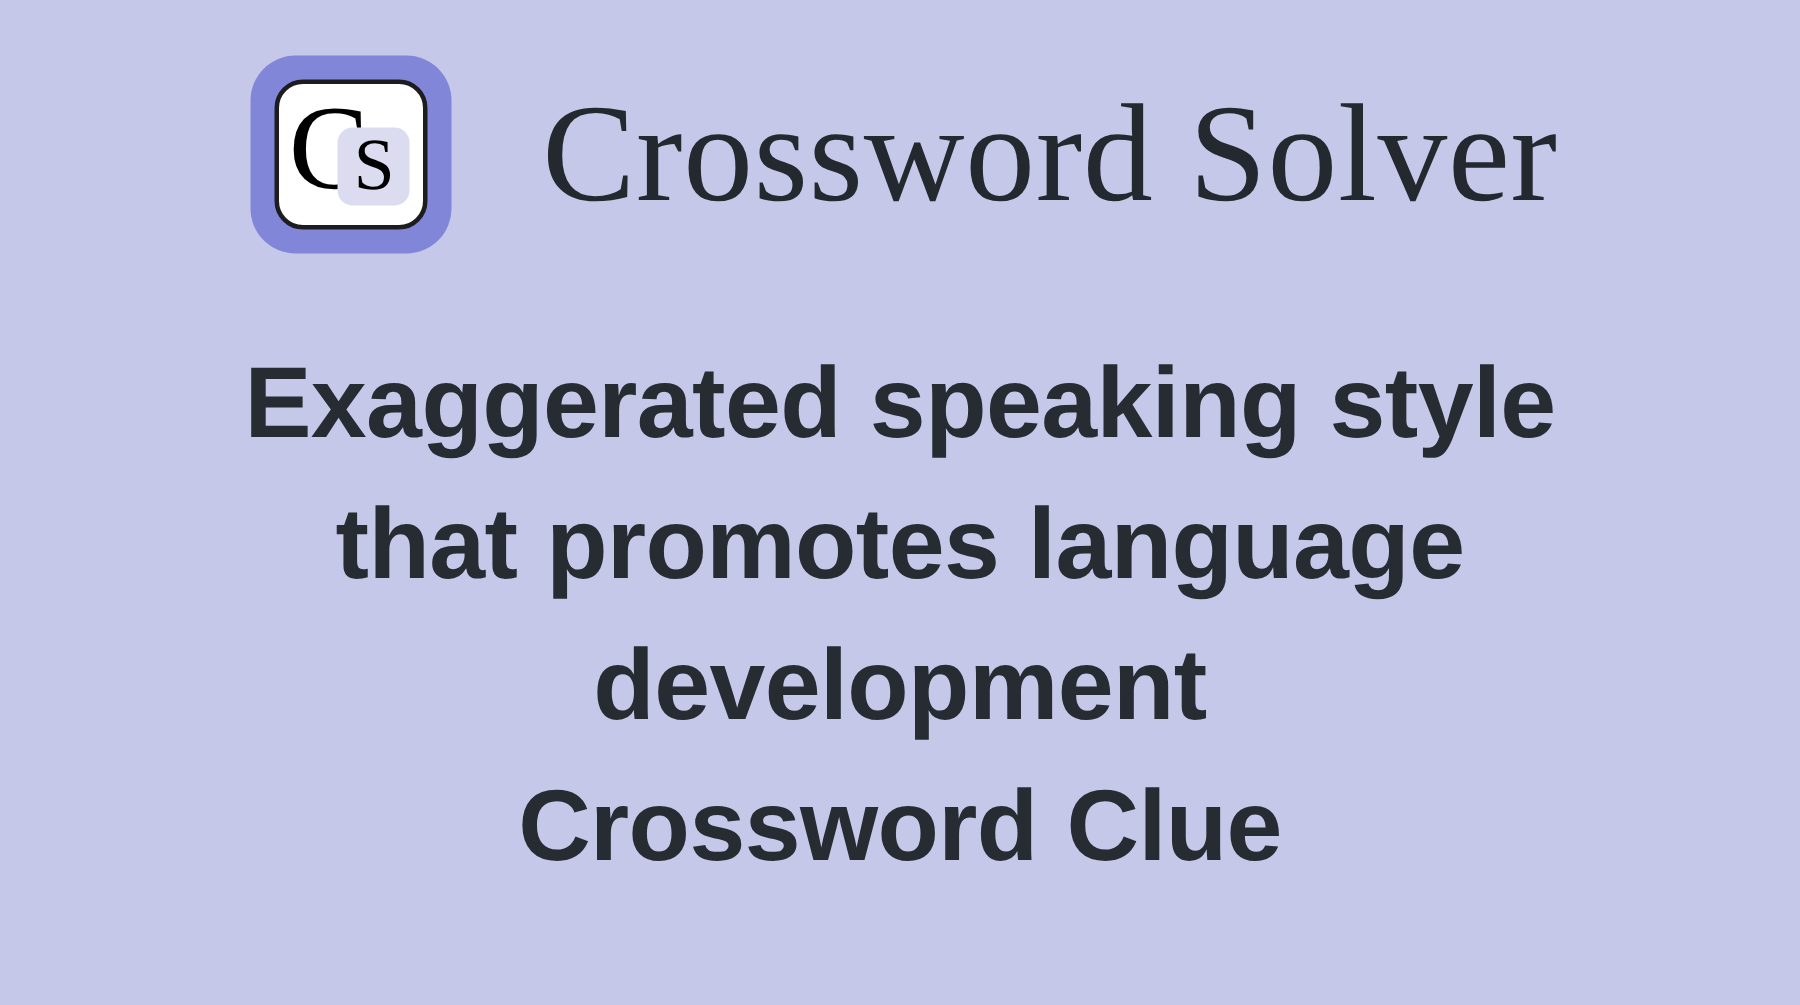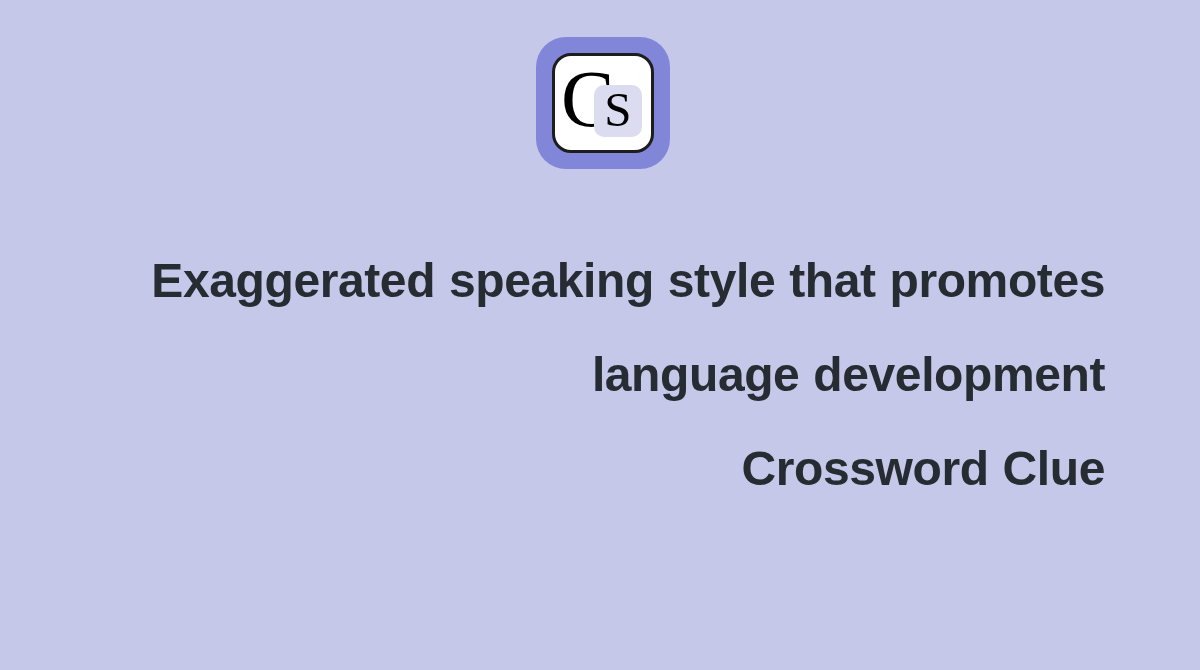--- a/index.html
+++ b/index.html
@@ -112,29 +112,29 @@
     position: absolute;
     left: 0;
     top: 218px;
     width: 1200px;
     padding: 0 54px;
     box-sizing: border-box;
     text-align: center;
   }
 
   .clue-heading {
-    margin: 16px;
+    margin: 4px;
     font-family: "Liberation Sans Narrow", "Liberation Sans", "DejaVu Sans Condensed", "DejaVu Sans", sans-serif;
-    font-size: 48px;
+    font-size: 67px;
     line-height: 94px;
     font-weight: 700;
     color: #272c33;
     letter-spacing: -0.4px;
     word-spacing: 1px;
-    text-align: right;
+    text-align: center;
     max-width: 1010px;
     margin-left: auto;
     margin-right: auto;
     white-space: pre-line;
   }
 </style>
 </head>
 <body>
 
 <div class="page">
@@ -143,20 +143,21 @@
 
     <div class="logo">
       <div class="logo-inner">
         <span class="logo-c">C</span>
         <span class="logo-s-badge">
           <span class="logo-s">S</span>
         </span>
       </div>
     </div>
 
+    <div class="brand-title">Crossword Solver</div>
 
   </div>
 
   <div class="clue-wrap">
     <h1 class="clue-heading">Exaggerated speaking style that promotes language development
 Crossword Clue</h1>
   </div>
 
 </div>
 

